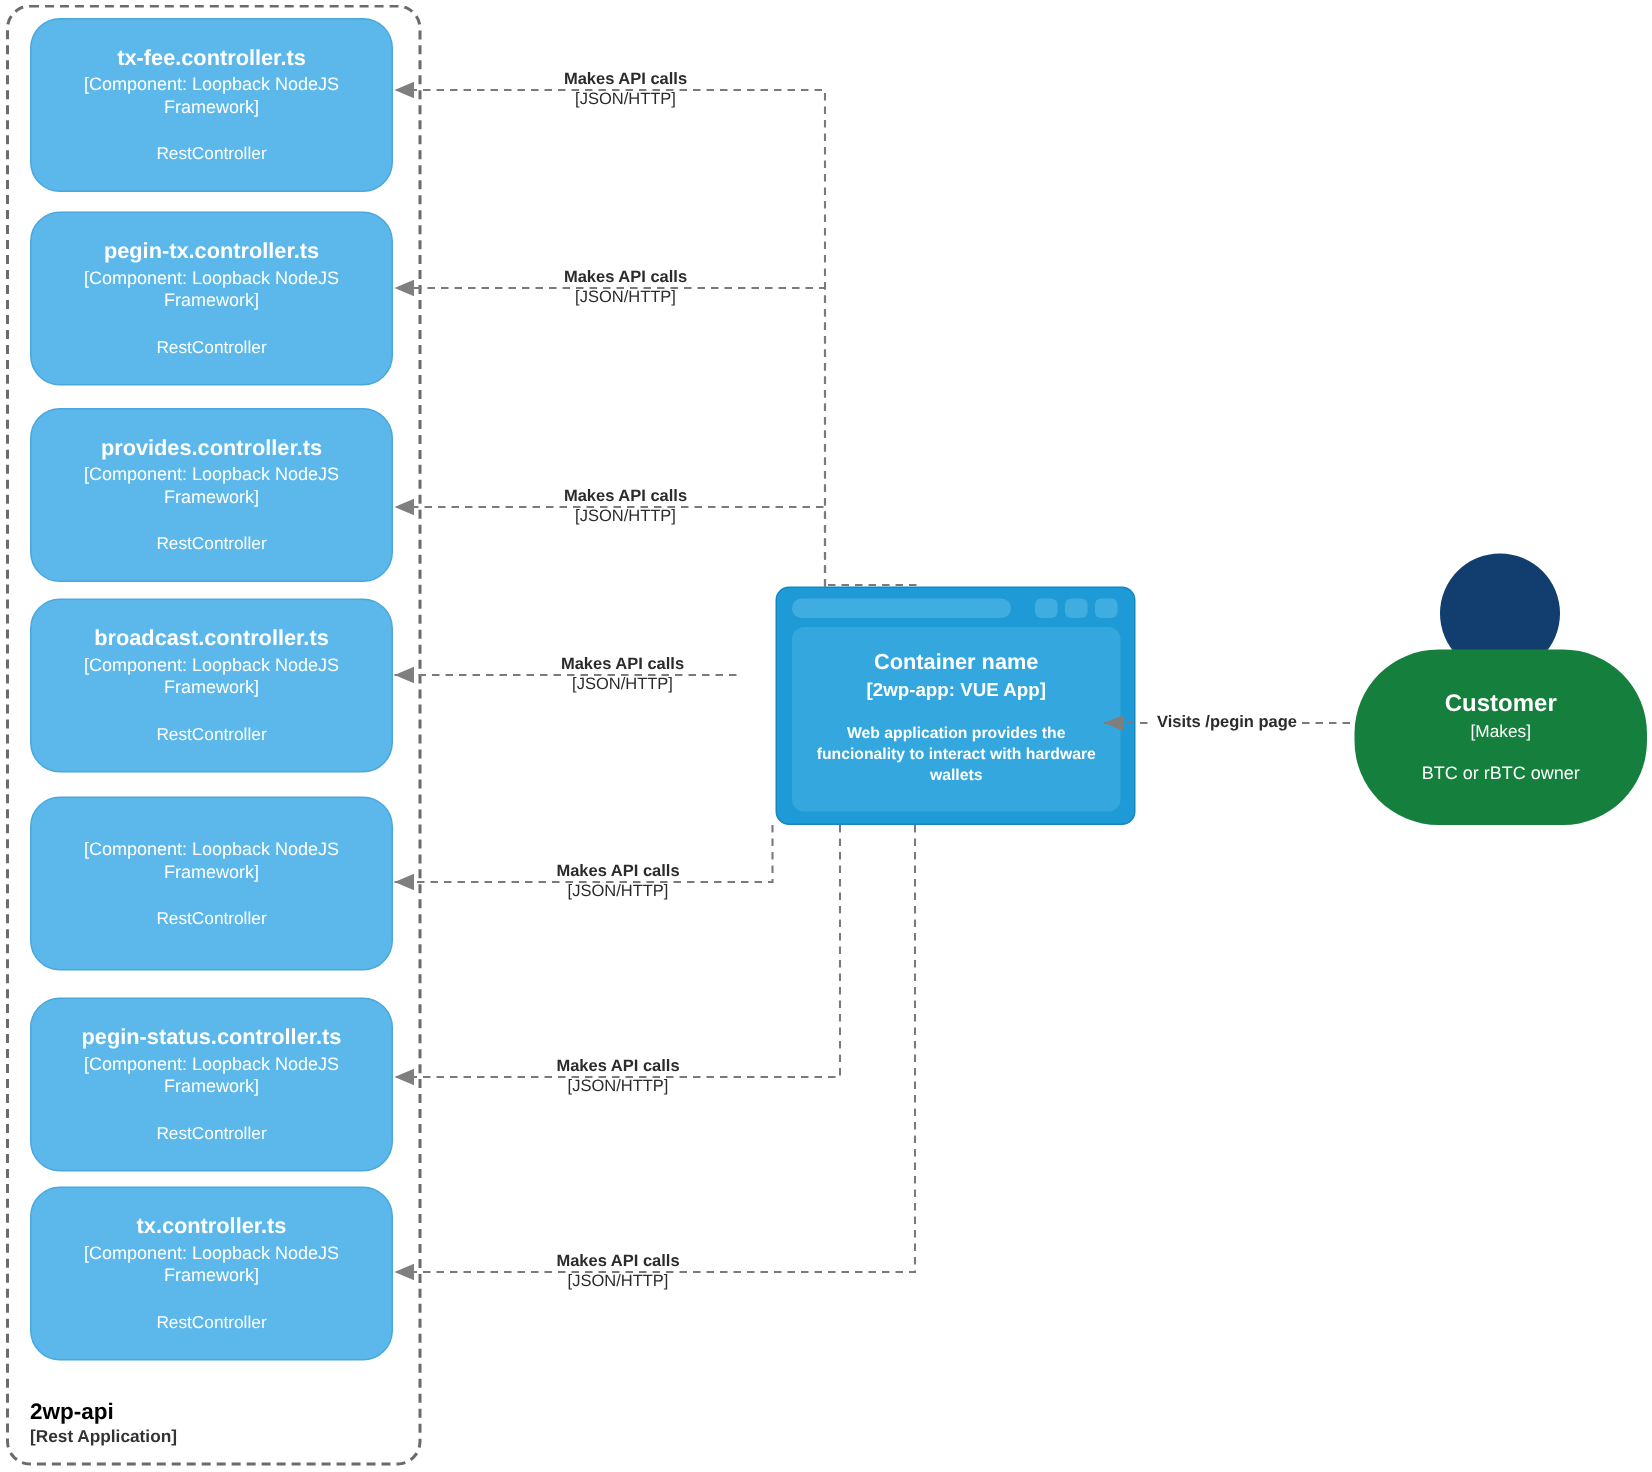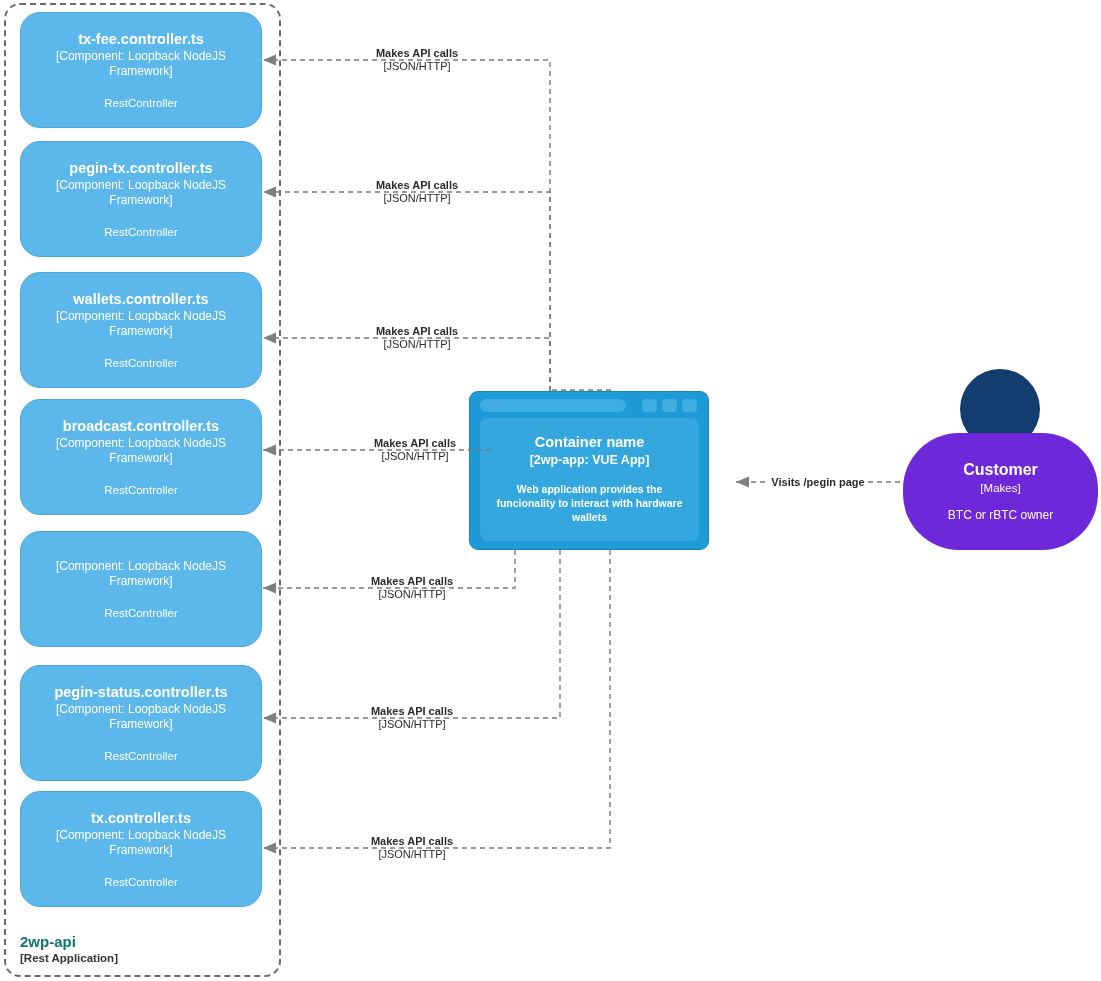--- a/index.html
+++ b/index.html
@@ -10,38 +10,38 @@
     position: relative; overflow: hidden;
   }
   .canvas { position: absolute; left: 0; top: 0; width: 1101px; height: 981px; background: #fff; }
 
   
   .boundary {
     position: absolute; left: 4px; top: 3px; width: 277px; height: 974px;
     border: 2px dashed #6b6b6b; border-radius: 16px; background: transparent;
   }
   .boundary-label { position: absolute; left: 14px; bottom: 10px; text-align: left; }
-  .boundary-name { font-size: 15px; font-weight: bold; color: #0f766e; line-height: 18px; }
+  .boundary-name { font-size: 15px; font-weight: bold; color: #000000; line-height: 18px; }
   .boundary-type { font-size: 11.5px; color: #333333; line-height: 14px; font-weight: bold; }
 
   
   .component {
     position: absolute; left: 20px; width: 242px; height: 116px;
     background: #5CB8EB; border: 1px solid #4AA7DC; border-radius: 20px;
     color: #ffffff; display: flex; flex-direction: column;
     align-items: center; justify-content: center; text-align: center;
     padding: 2px 4px;
   }
   .component-name { font-size: 14.5px; font-weight: bold; line-height: 18px; padding: 0 10px; }
   .component-meta { font-size: 12px; line-height: 15px; margin-top: 1px; }
   .component-role { font-size: 11.5px; line-height: 14px; margin-top: 17px; }
 
   
   .browser {
-    position: absolute; left: 469px; top: 391px; width: 240px; height: 159px;
+    position: absolute; left: 517px; top: 391px; width: 240px; height: 159px;
     background: #1E9AD6; border: 1px solid #1587BE; border-radius: 9px;
   }
   .browser-addressbar {
     position: absolute; left: 10px; top: 7px; width: 146px; height: 13px;
     background: #40ADE1; border-radius: 7px;
   }
   .browser-btn { position: absolute; top: 7px; width: 15px; height: 13px; background: #40ADE1; border-radius: 4px; }
   .browser-btn.b1 { left: 172px; } .browser-btn.b2 { left: 192px; } .browser-btn.b3 { left: 212px; }
   .browser-panel {
     position: absolute; left: 10px; top: 26px; width: 219px; height: 123px;
@@ -52,21 +52,21 @@
   .container-subtitle { font-size: 12.5px; font-weight: bold; line-height: 15px; margin-top: 2px; }
   .container-desc { font-size: 10.5px; font-weight: bold; line-height: 14px; margin-top: 14px; padding: 0 6px; }
 
   
   .person-head {
     position: absolute; left: 960px; top: 369px; width: 80px; height: 80px;
     background: #113E6E; border-radius: 50%;
   }
   .person-body {
     position: absolute; left: 903px; top: 433px; width: 195px; height: 117px;
-    background: #6d28d9; border-radius: 56px; color: #fff; text-align: center;
+    background: #15803d; border-radius: 56px; color: #fff; text-align: center;
     padding-top: 27px;
   }
   .person-name { font-size: 16px; font-weight: bold; line-height: 19px; }
   .person-type { font-size: 11.5px; line-height: 14px; margin-top: 2px; }
   .person-desc { font-size: 12px; line-height: 15px; margin-top: 13px; }
 
   
   svg.edges { position: absolute; left: 0; top: 0; width: 1101px; height: 981px; pointer-events: none; }
   .edge-label {
     position: absolute; transform: translate(-50%, -50%);
@@ -92,21 +92,21 @@
     <div class="component-name">tx-fee.controller.ts</div>
     <div class="component-meta">[Component: Loopback NodeJS Framework]</div>
     <div class="component-role">RestController</div>
   </div>
   <div class="component" style="top:141px">
     <div class="component-name">pegin-tx.controller.ts</div>
     <div class="component-meta">[Component: Loopback NodeJS Framework]</div>
     <div class="component-role">RestController</div>
   </div>
   <div class="component" style="top:272px">
-    <div class="component-name">wallets.controller.ts</div>
+    <div class="component-name">provides.controller.ts</div>
     <div class="component-meta">[Component: Loopback NodeJS Framework]</div>
     <div class="component-role">RestController</div>
   </div>
   <div class="component" style="top:399px">
     <div class="component-name">broadcast.controller.ts</div>
     <div class="component-meta">[Component: Loopback NodeJS Framework]</div>
     <div class="component-role">RestController</div>
   </div>
   <div class="component" style="top:531px">
     <div class="component-meta">[Component: Loopback NodeJS Framework]</div>

